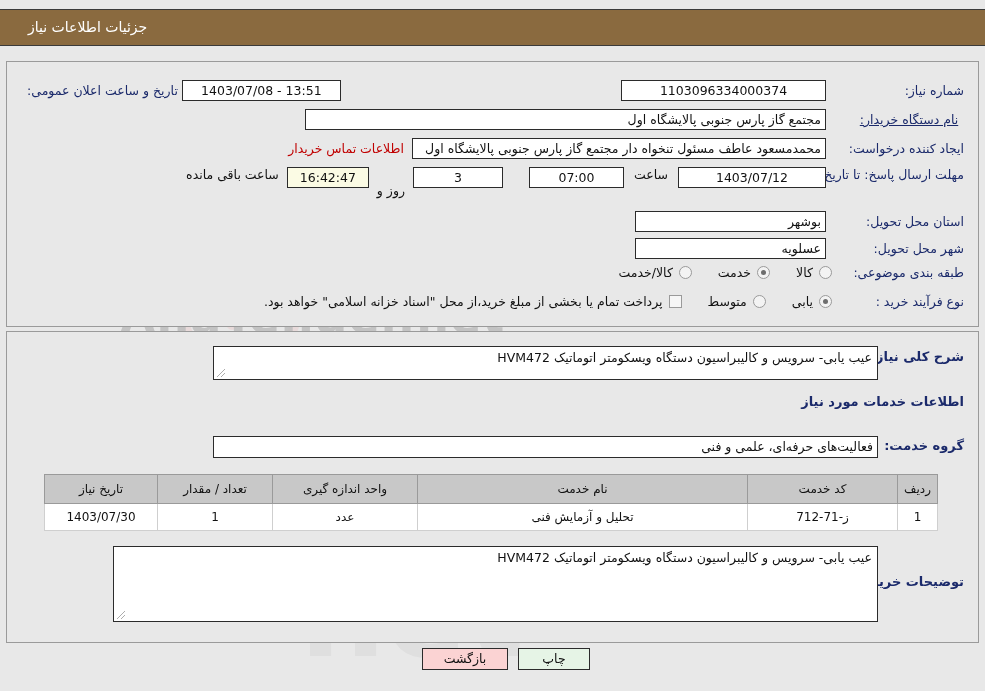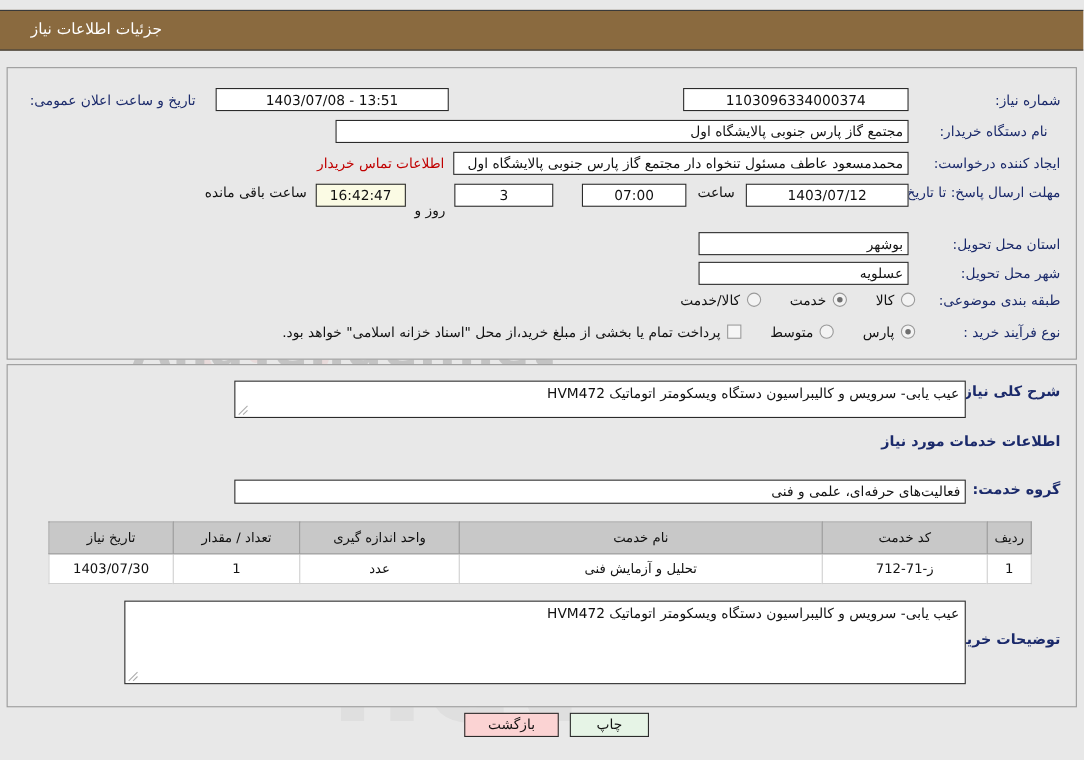--- a/index.html
+++ b/index.html
@@ -178,26 +178,26 @@
 </div>
 
 <div class="panel" id="panel-top">
 
   <div class="row" style="right:14px;top:18px;">
     <div class="lbl" style="width:110px;text-align:right;">شماره نیاز:</div>
     <div class="fld center ltr" style="width:205px;margin-right:28px;">1103096334000374</div>
   </div>
 
   <div class="row" style="left:20px;top:18px;">
-    <div class="fld center ltr" style="width:212px;">1403/07/08 - 13:51</div>
-    <div class="lbl" style="margin-right:18px;white-space:nowrap;">تاریخ و ساعت اعلان عمومی:</div>
+    <div class="fld center ltr" style="width:159px;">1403/07/08 - 13:51</div>
+    <div class="lbl" style="margin-right:4px;white-space:nowrap;">تاریخ و ساعت اعلان عمومی:</div>
   </div>
 
   <div class="row" style="right:14px;top:47px;">
-    <div class="lbl" style="width:110px;text-align:left;">نام دستگاه خریدار:</div>
+    <div class="lbl" style="width:110px;text-align:center;text-decoration:underline;">نام دستگاه خریدار:</div>
     <div class="fld" style="width:521px;margin-right:28px;">مجتمع گاز پارس جنوبی  پالایشگاه اول</div>
   </div>
 
   <div class="row" style="right:14px;top:76px;">
     <div class="lbl" style="width:110px;text-align:right;">ایجاد کننده درخواست:</div>
     <div class="fld" style="width:414px;margin-right:28px;">محمدمسعود عاطف مسئول تنخواه دار مجتمع گاز پارس جنوبی  پالایشگاه اول</div>
     <div class="link-red" style="margin-right:8px;">اطلاعات تماس خریدار</div>
   </div>
 
   <div class="row" style="right:14px;top:105px;align-items:flex-start;">
@@ -234,21 +234,21 @@
     <div class="radio-grp">
       <span class="radio"></span>
       <span class="rl">کالا/خدمت</span>
     </div>
   </div>
 
   <div class="row" style="right:14px;top:232px;">
     <div class="lbl" style="width:110px;text-align:right;">نوع فرآیند خرید :</div>
     <div class="radio-grp" style="margin-right:22px;">
       <span class="radio on"></span>
-      <span class="rl">پارس</span>
+      <span class="rl">یابی</span>
     </div>
     <div class="radio-grp">
       <span class="radio"></span>
       <span class="rl">متوسط</span>
     </div>
     <div class="radio-grp" style="margin-left:0;">
       <span class="chk"></span>
       <span class="rl">پرداخت تمام یا بخشی از مبلغ خرید،از محل "اسناد خزانه اسلامی" خواهد بود.</span>
     </div>
   </div>

